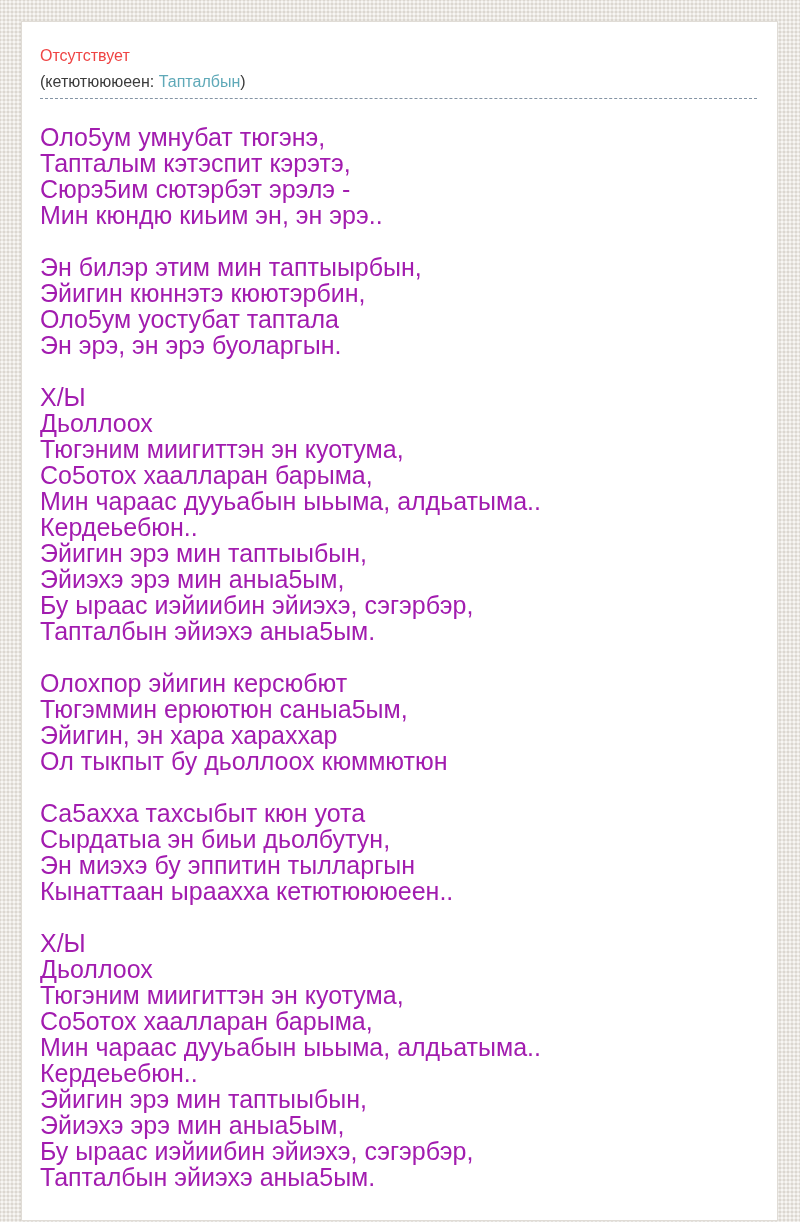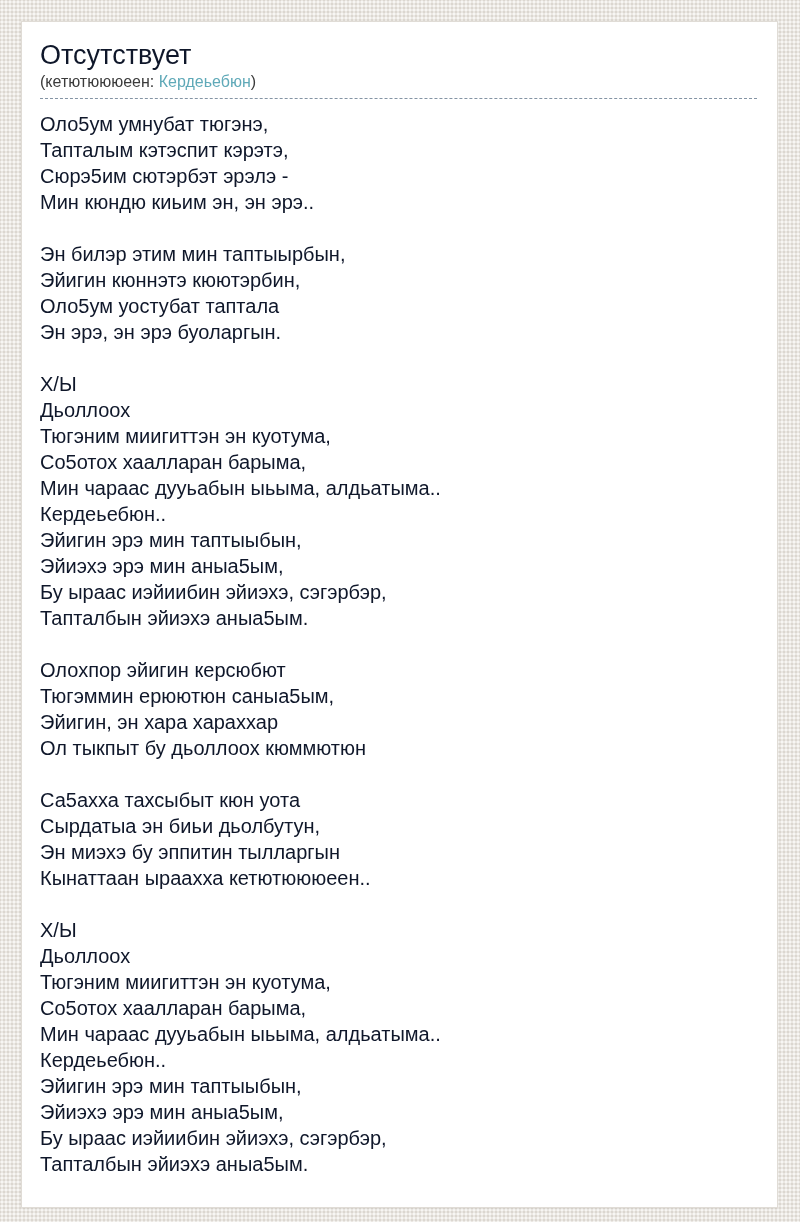--- a/index.html
+++ b/index.html
@@ -29,52 +29,52 @@
     border: 1px solid #e0dcd6;
     box-shadow: 0 1px 2px rgba(0,0,0,0.05);
     padding: 20px 20px 30px 18px;
   }
   .song-header {
     border-bottom: 1px dashed #8494a4;
     padding-bottom: 7px;
   }
   .song-title {
     margin: 0 0 3px 0;
-    font-size: 27px;
+    font-size: 16px;
     line-height: 27px;
     font-weight: normal;
-    color: #0f172a;
+    color: #ef4444;
   }
   .artist-line {
     font-size: 16px;
     line-height: 19px;
     color: #3b3b3b;
   }
   .artist-link {
     color: #5fa9b8;
     text-decoration: none;
     cursor: pointer;
   }
   .lyrics {
-    margin-top: 12px;
-    font-size: 20px;
+    margin-top: 25px;
+    font-size: 25px;
     line-height: 26px;
-    color: #0f172a;
+    color: #a21caf;
     white-space: pre-line;
   }
 </style>
 </head>
 <body>
 
 <div class="card">
   <div class="song-header">
     <h1 class="song-title">Отсутствует</h1>
     <div class="artist-line">
       <span>(кетютюююеен:</span>
-      <a class="artist-link">Кердеьебюн</a><span>)</span>
+      <a class="artist-link">Тапталбын</a><span>)</span>
     </div>
   </div>
   <div class="lyrics">Оло5ум умнубат тюгэнэ,
 Тапталым кэтэспит кэрэтэ,
 Сюрэ5им сютэрбэт эрэлэ -
 Мин кюндю киьим эн, эн эрэ..
 
 Эн билэр этим мин таптыырбын,
 Эйигин кюннэтэ кюютэрбин,
 Оло5ум уостубат таптала

